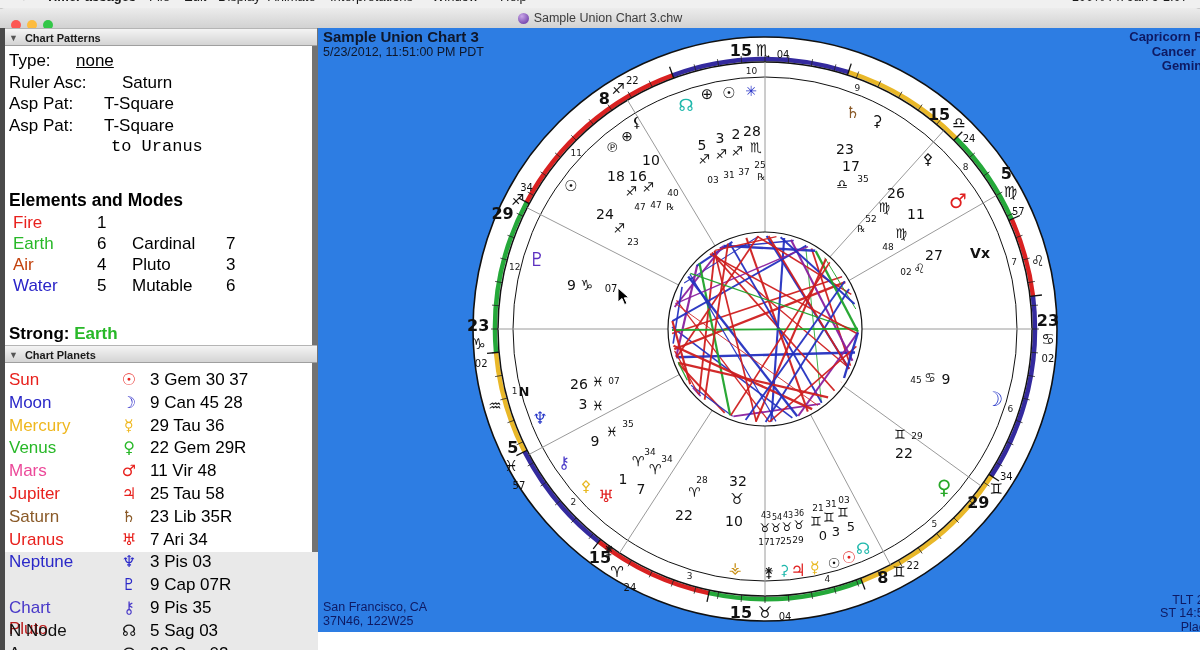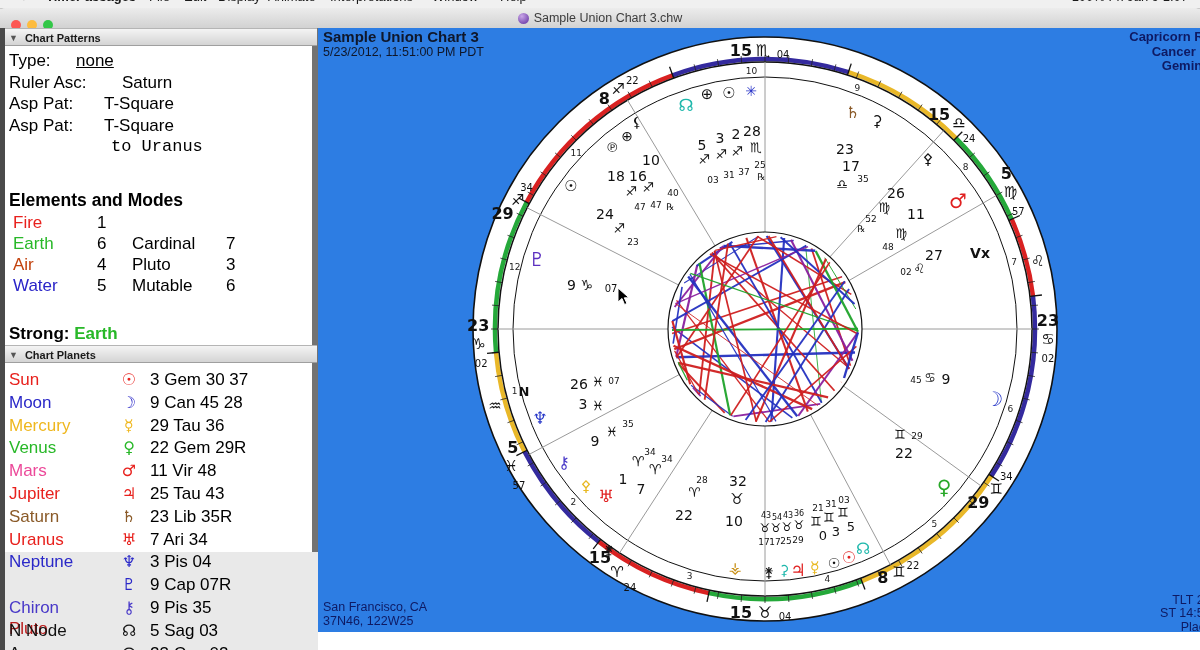--- a/index.html
+++ b/index.html
@@ -171,44 +171,44 @@
           <span class="p-val">22 Gem 29R</span>
         </div>
         <div class="p-row">
           <span class="p-name" style="color: #ec4899;">Mars</span>
           <span class="p-glyph" style="color: rgb(232, 33, 29);">♂</span>
           <span class="p-val">11 Vir 48</span>
         </div>
         <div class="p-row">
           <span class="p-name" style="color: rgb(232, 33, 29);">Jupiter</span>
           <span class="p-glyph" style="color: rgb(232, 33, 29);">♃</span>
-          <span class="p-val">25 Tau 43</span>
+          <span class="p-val">25 Tau 58</span>
         </div>
         <div class="p-row">
           <span class="p-name" style="color: rgb(138, 90, 40);">Saturn</span>
           <span class="p-glyph" style="color: rgb(138, 90, 40);">♄</span>
           <span class="p-val">23 Lib 35R</span>
         </div>
         <div class="p-row">
           <span class="p-name" style="color: rgb(232, 33, 29);">Uranus</span>
           <span class="p-glyph" style="color: rgb(232, 33, 29);">♅</span>
           <span class="p-val">7 Ari 34</span>
         </div>
         <div class="p-row">
           <span class="p-name" style="color: rgb(42, 40, 200);">Neptune</span>
           <span class="p-glyph" style="color: rgb(42, 40, 200);">♆</span>
-          <span class="p-val">3 Pis 04</span>
+          <span class="p-val">3 Pis 03</span>
         </div>
         <div class="p-row">
           <span class="p-name" style="color: #b91c1c; margin-top: 44px;">Pluto</span>
           <span class="p-glyph" style="color: rgb(42, 40, 200);">♇</span>
           <span class="p-val">9 Cap 07R</span>
         </div>
         <div class="p-row">
-          <span class="p-name" style="color: rgb(72, 56, 200);">Chiron</span>
+          <span class="p-name" style="color: rgb(72, 56, 200);">Chart</span>
           <span class="p-glyph" style="color: rgb(72, 56, 200);">⚷</span>
           <span class="p-val">9 Pis 35</span>
         </div>
         <div class="p-row">
           <span class="p-name" style="color: rgb(17, 17, 17);">N Node</span>
           <span class="p-glyph" style="color: rgb(17, 17, 17);">☊</span>
           <span class="p-val">5 Sag 03</span>
         </div>
         <div class="p-row">
           <span class="p-name" style="color: rgb(17, 17, 17);">Asc</span>

